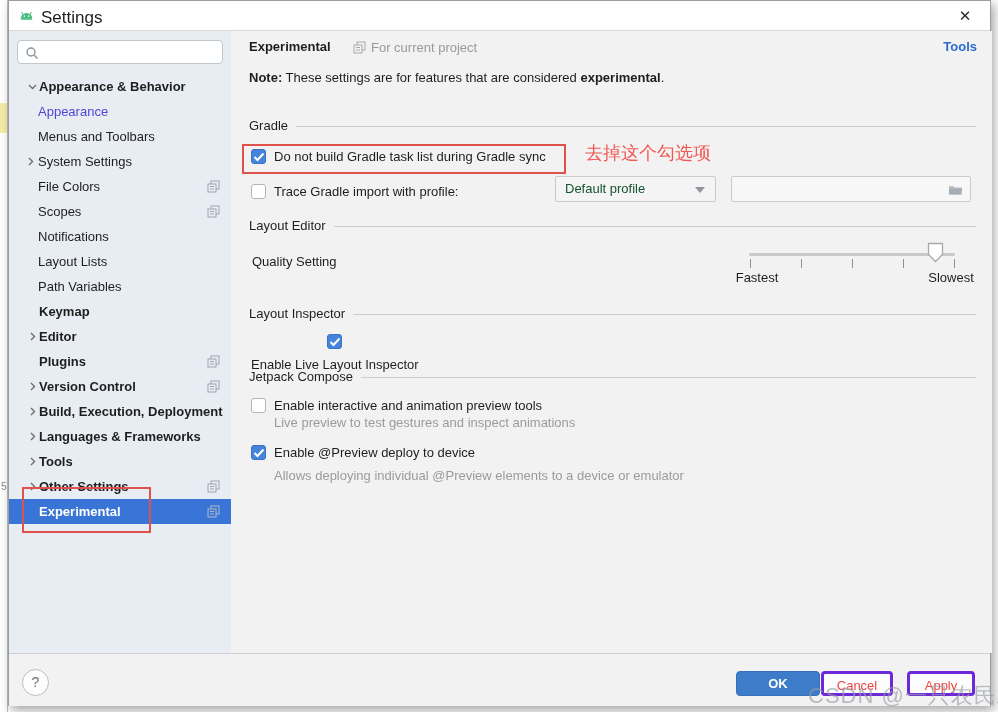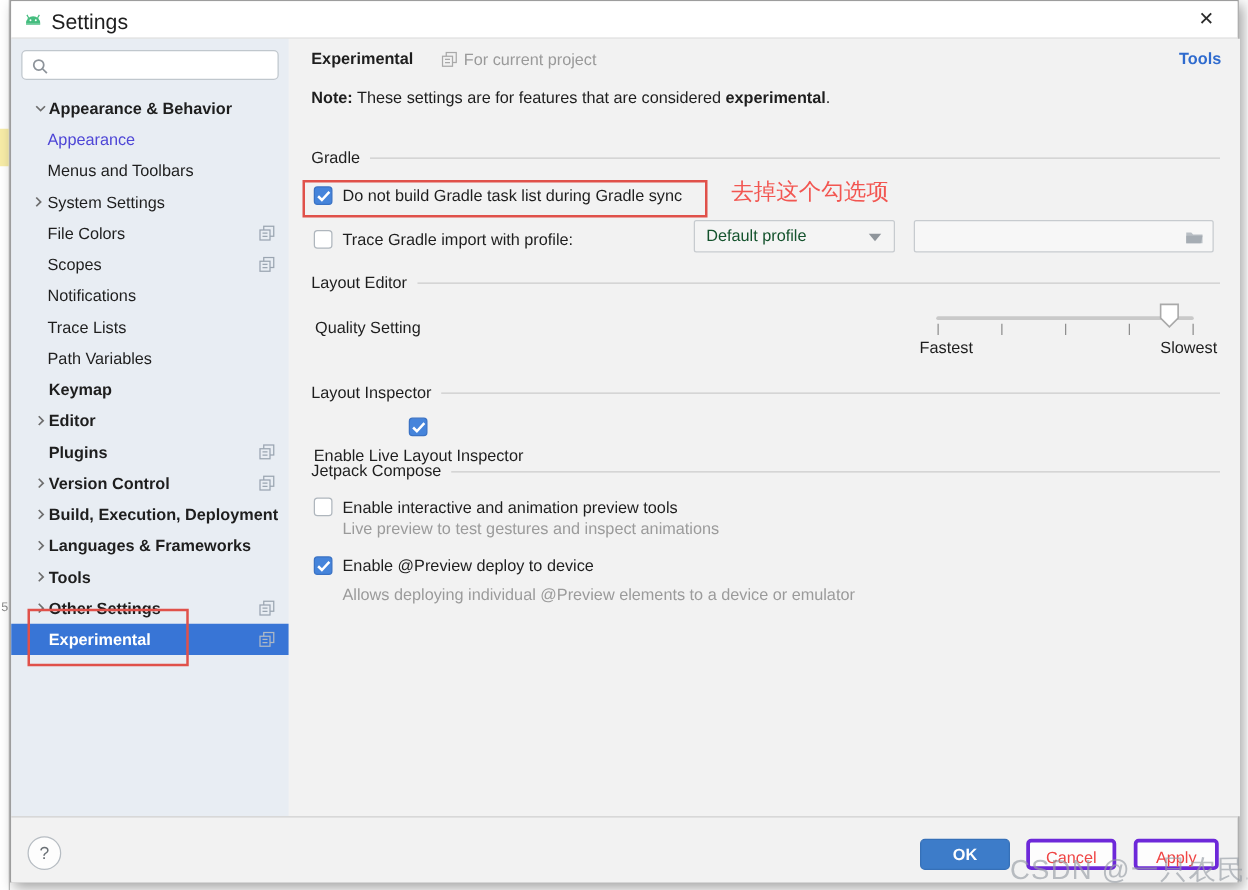--- a/index.html
+++ b/index.html
@@ -82,21 +82,21 @@
   .slider { position:absolute; left:518px; top:210px; width:206px; height:50px; }
   .slider .track { position:absolute; left:0; top:12px; width:206px; height:3px; background:#c9c9c9; border-radius:2px; }
   .slider .tick { position:absolute; top:18px; width:1px; height:9px; background:#8f8f8f; }
   .slider .thumb { position:absolute; top:1px; width:17px; height:21px; }
   .slider .minlab, .slider .maxlab { position:absolute; top:29px; transform:translateX(-50%); white-space:nowrap; }
 
   
   .footer { position:absolute; left:0; top:652px; width:100%; height:53px; background:#f2f2f2; border-top:1px solid #cfcfcf; }
   .help-btn { position:absolute; left:13px; top:15px; width:27px; height:27px; border-radius:50%; border:1px solid #b7bdc3; background:#fdfdfd; color:#6a7075; text-align:center; line-height:25px; font-size:14px; cursor:pointer; }
   .btn { position:absolute; top:17px; height:25px; border-radius:4px; text-align:center; line-height:23px; cursor:pointer; font-size:13px; }
-  .btn-ok { left:727px; width:72px; background:#3d7cc9; border:1px solid #3670b8; color:#ffffff; font-weight:700; }
+  .btn-ok { left:727px; width:84px; background:#3d7cc9; border:1px solid #3670b8; color:#ffffff; font-weight:700; }
   .btn-plain { background:#fdfdfd; border:3px solid #6d28d9; color:#ef4444; }
   .btn-cancel { left:812px; width:72px; }
   .btn-apply { left:898px; width:68px; }
 
   .watermark { position:absolute; left:808px; top:681px; font-size:22px; color:rgba(150,156,164,0.65); z-index:40; white-space:nowrap; letter-spacing:1px; }
 </style>
 </head>
 <body>
 
 <div class="bg-strip"></div>
@@ -176,21 +176,21 @@
               <line x1="3" y1="9" x2="7" y2="9" stroke="#9aa5b1"></line>
             </svg>
           </span>
       </div>
       <div class="trow lvl2">
         <span class="chev"></span>
         <span class="tlabel">Notifications</span>
       </div>
       <div class="trow lvl2">
         <span class="chev"></span>
-        <span class="tlabel">Trace Lists</span>
+        <span class="tlabel">Layout Lists</span>
       </div>
       <div class="trow lvl2">
         <span class="chev"></span>
         <span class="tlabel">Path Variables</span>
       </div>
       <div class="trow bold">
         <span class="chev"></span>
         <span class="tlabel">Keymap</span>
       </div>
       <div class="trow bold">

